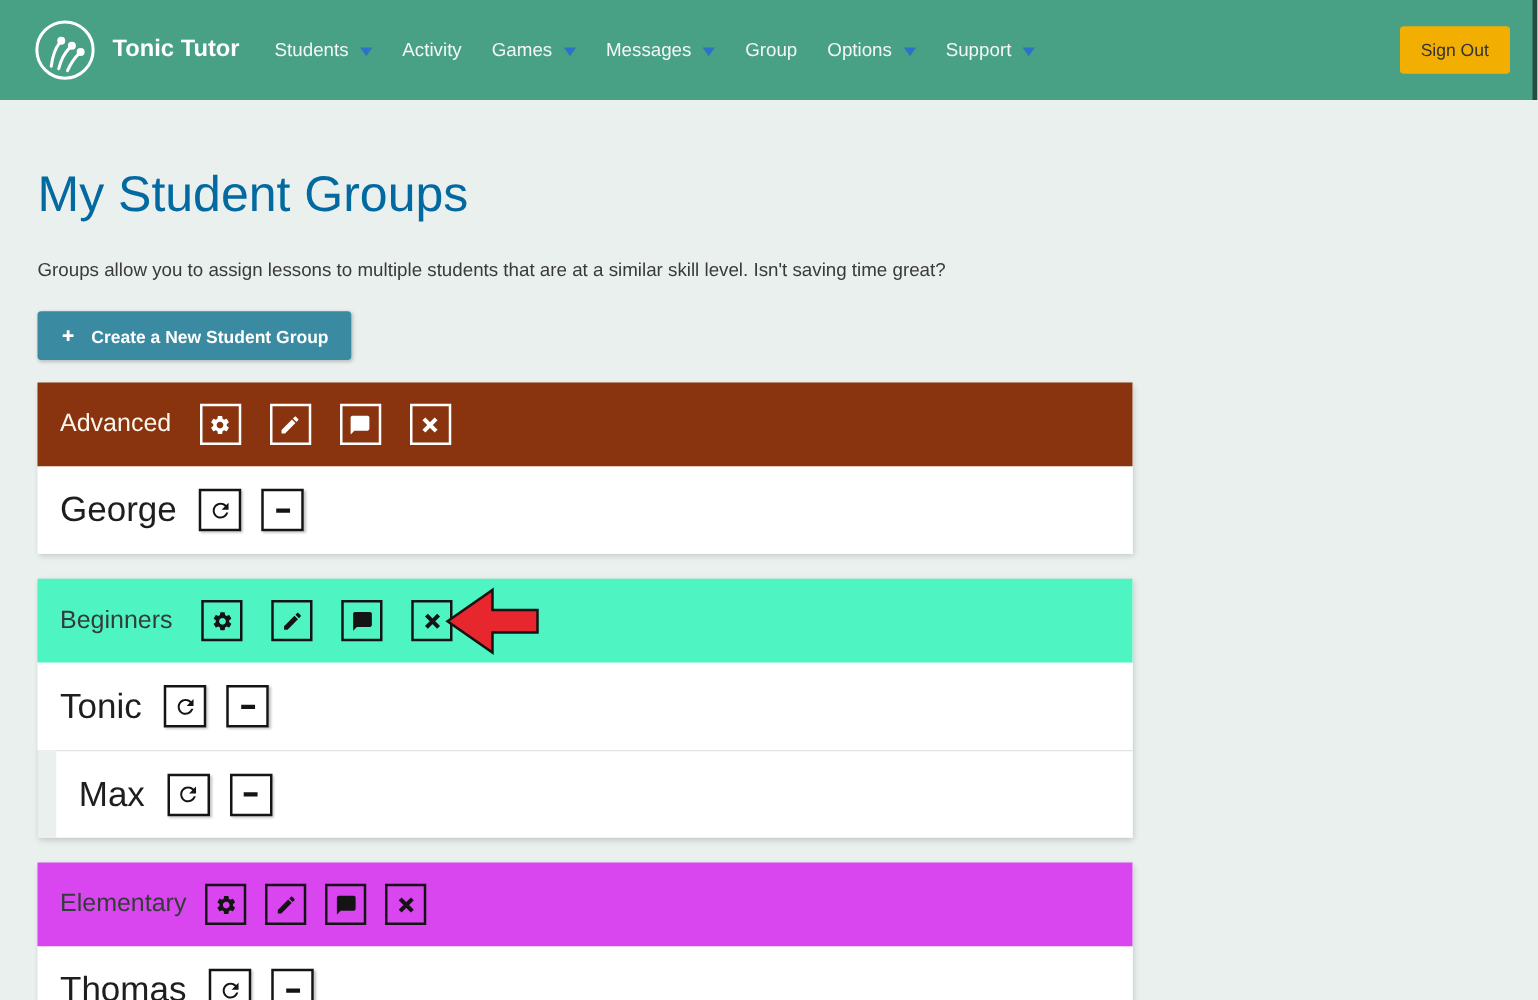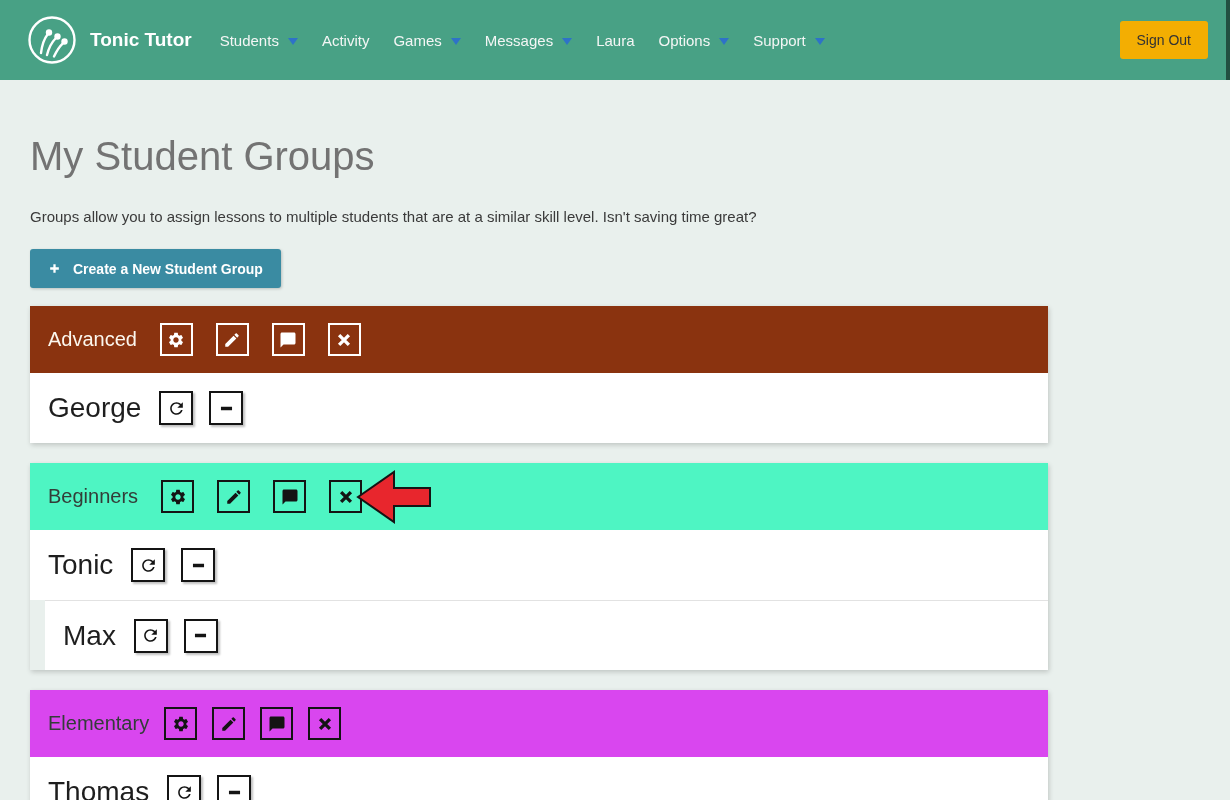--- a/index.html
+++ b/index.html
@@ -35,34 +35,34 @@
     font-size:14px; border:none; border-radius:3px;
     padding:11px 17px; cursor:pointer; font-family:inherit;
   }
   .scroll-thumb {
     position:absolute; right:0; top:0; width:4px; height:80px;
     background:rgba(10,25,20,.6);
   }
 
   
   main { padding:0 30px; }
-  .page-title { font-size:40px; font-weight:500; color:#737373; margin:54px 0 0; }
+  .page-title { font-size:40px; font-weight:500; color:#0369a1; margin:54px 0 0; }
   .page-desc  { font-size:15px; color:#3a3a3a; margin:29px 0 0; }
   .create-btn {
     margin-top:24px; height:39px; padding:0 18px;
     display:inline-flex; align-items:center; gap:12px;
     background:#3a8ba2; color:#fff; font-size:14px; font-weight:bold;
     border:none; border-radius:3px; cursor:pointer; font-family:inherit;
     box-shadow:1px 1px 3px rgba(0,0,0,.2);
   }
   .create-btn svg { width:13px; height:13px; display:block; }
 
   
   .groups { margin-top:18px; }
-  .group { width:1018px; margin-bottom:20px; box-shadow:1px 2px 5px rgba(0,0,0,.18); }
+  .group { width:876px; margin-bottom:20px; box-shadow:1px 2px 5px rgba(0,0,0,.18); }
   .group-header {
     height:67px; display:flex; align-items:center;
     padding:0 18px; gap:23px; position:relative;
   }
   .group-name { font-size:20px; }
   .hbtn {
     width:33px; height:33px; flex:0 0 auto;
     border:2px solid; background:transparent; padding:0;
     display:flex; align-items:center; justify-content:center; cursor:pointer;
   }
@@ -122,21 +122,21 @@
       </a>
     <a class="nav-item">
         <span>Games</span>
         <span class="caret"></span>
       </a>
     <a class="nav-item">
         <span>Messages</span>
         <span class="caret"></span>
       </a>
     <a class="nav-item">
-        <span>Laura</span>
+        <span>Group</span>
       </a>
     <a class="nav-item">
         <span>Options</span>
         <span class="caret"></span>
       </a>
     <a class="nav-item">
         <span>Support</span>
         <span class="caret"></span>
       </a>
   </nav>

